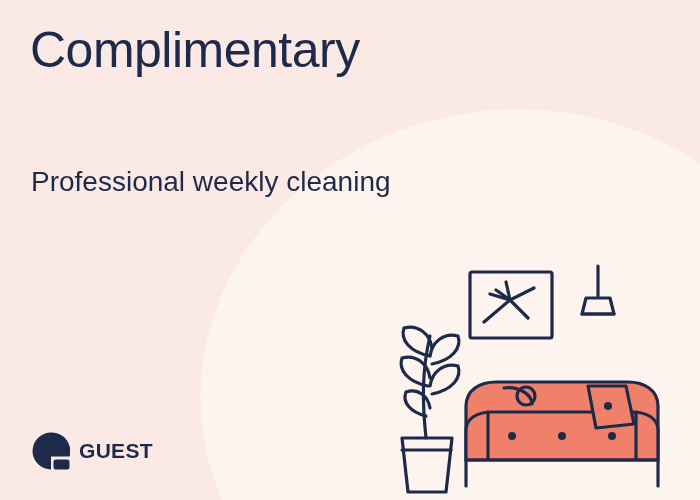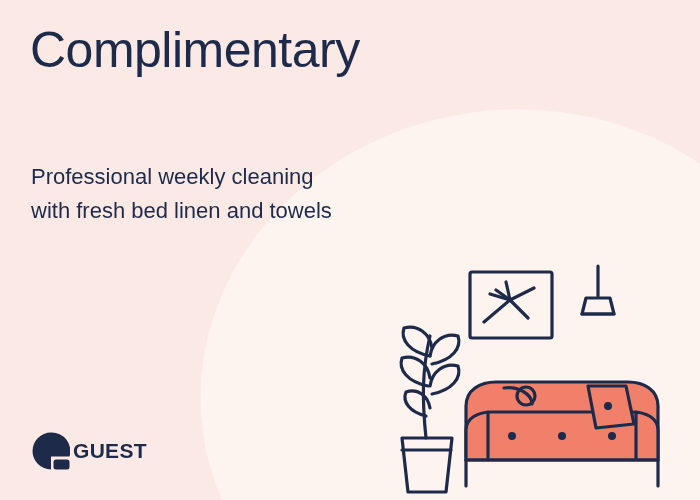--- a/index.html
+++ b/index.html
@@ -46,34 +46,34 @@
     font-weight: 400;
     letter-spacing: -0.5px;
   }
   .headline .line { display: block; }
   .subhead {
     position: absolute;
     left: 31px;
     top: 160px;
     width: 430px;
     color: #1e2a4a;
-    font-size: 22px;
+    font-size: 28px;
     line-height: 1.55;
     font-weight: 400;
   }
   .subhead .line { display: block; }
 
   
   .logo {
     position: absolute;
     left: 32px;
     bottom: 30px;
     display: flex;
     align-items: center;
-    gap: 3px;
+    gap: 9px;
     margin-top: 36px;
   }
   .logo-mark {
     width: 38px;
     height: 38px;
     flex: 0 0 auto;
   }
   .logo-text {
     color: #1e2a4a;
     font-size: 21px;
@@ -100,21 +100,20 @@
   <div class="blob"></div>
 
   <div class="content">
 
     <div class="headline">
       <span class="line">Complimentary</span>
     </div>
 
     <div class="subhead">
       <span class="line">Professional weekly cleaning</span>
-      <span class="line">with fresh bed linen and towels</span>
     </div>
 
     <div class="logo">
       <span class="logo-mark">
         <svg viewBox="0 0 38 38" width="38" height="38" aria-hidden="true">
           <path d="M19 0.5 A18.5 18.5 0 0 0 0.5 19 A18.5 18.5 0 0 0 19 37.5 L19 24.5 L37.5 24.5 A18.5 18.5 0 0 0 19 0.5 Z" fill="#1e2a4a"></path>
           <rect x="21.5" y="27.5" width="16" height="10" rx="2.5" fill="#1e2a4a"></rect>
         </svg>
       </span>
       <span class="logo-text">

